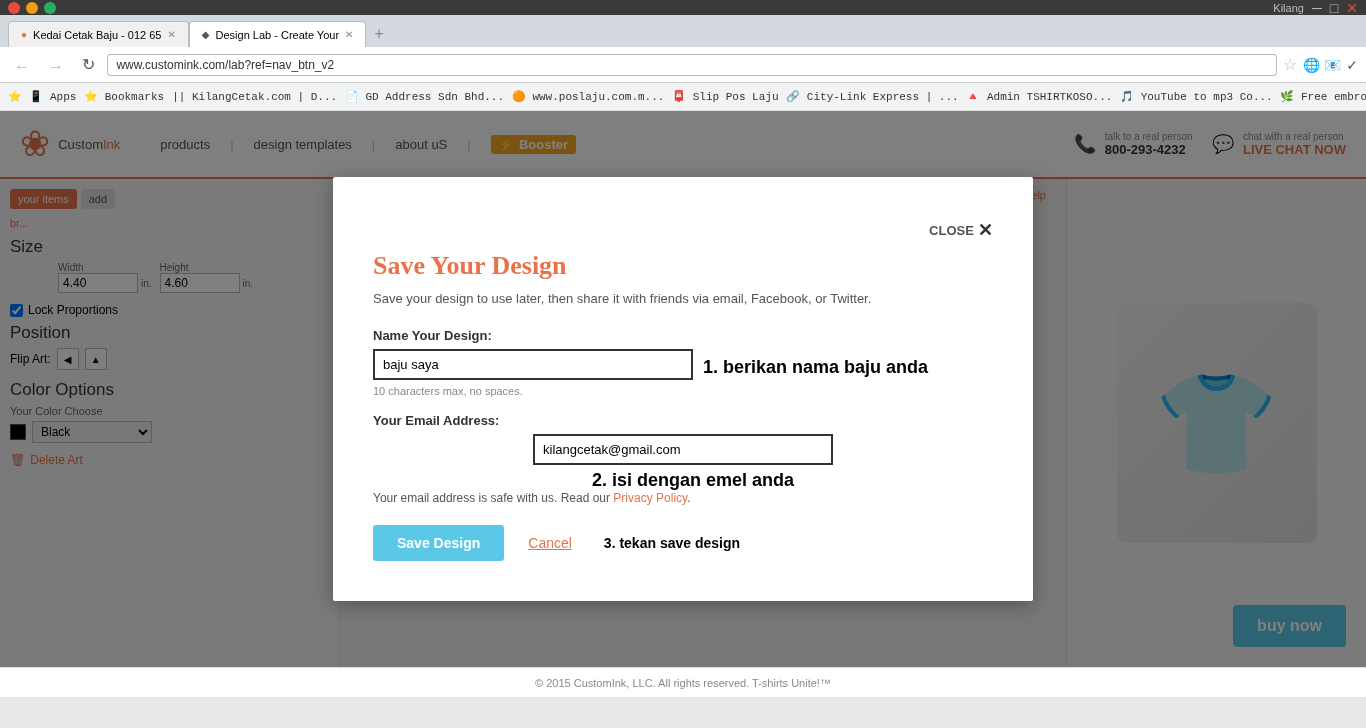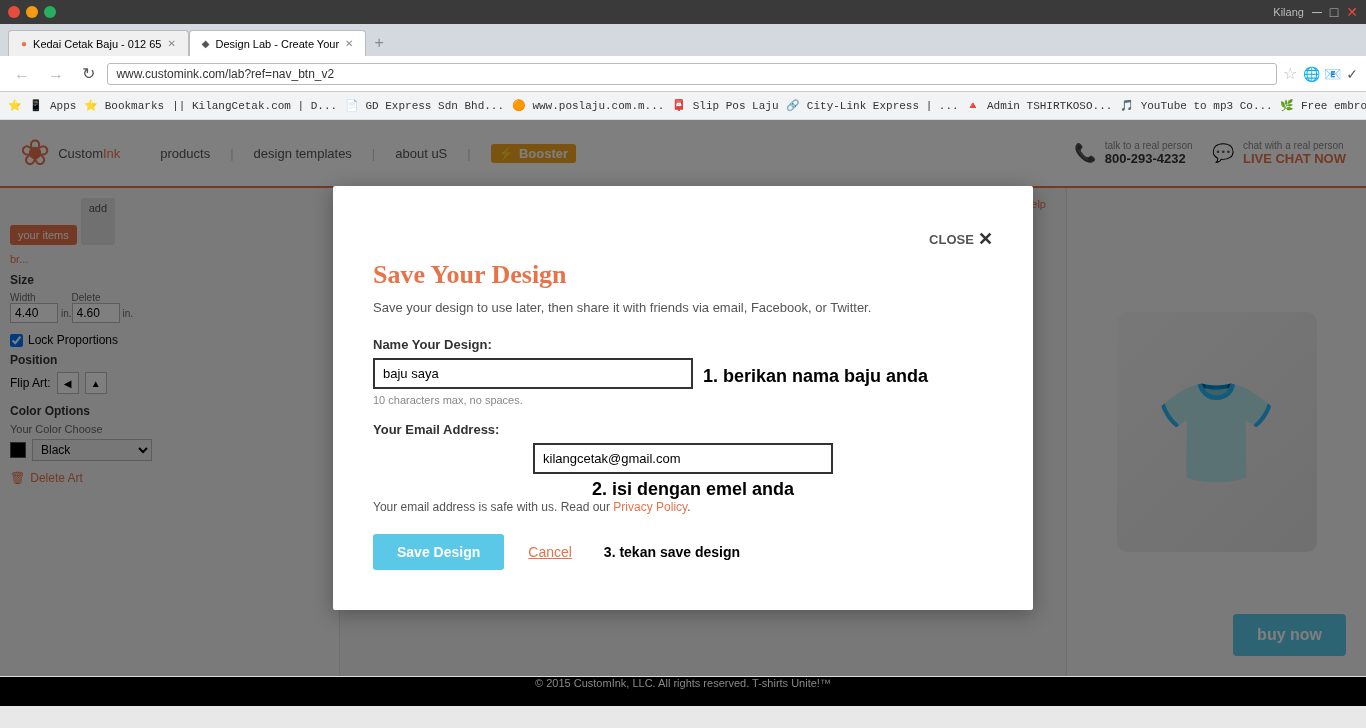--- a/index.html
+++ b/index.html
@@ -1,17 +1,17 @@
 <!DOCTYPE html>
 <html><head>
   <meta charset="utf-8">
   <style>
     * { margin: 0; padding: 0; box-sizing: border-box; }
     body { font-family: Arial, sans-serif; font-size: 13px; background: #e8e8e8; width: 1366px; height: 728px; overflow: hidden; }
-    .title-bar { background: #3a3a3a; height: 24px; display: flex; align-items: center; padding: 0 8px; gap: 8px; }
+    .title-bar { background: #3a3a3a; height: 15px; display: flex; align-items: center; padding: 0 8px; gap: 8px; }
     .tab-bar { background: #d4d9df; height: 32px; display: flex; align-items: flex-end; padding: 0 8px; }
     .tab { background: #f0f0f0; height: 26px; padding: 0 12px; display: flex; align-items: center; font-size: 11px; border-radius: 4px 4px 0 0; border: 1px solid #bbb; border-bottom: none; gap: 6px; }
     .tab.active { background: #fff; }
     .tab-close { color: #888; cursor: pointer; font-size: 10px; }
 
     .nav-bar { background: #fff; height: 36px; display: flex; align-items: center; padding: 0 8px; gap: 6px; border-bottom: 1px solid #ccc; }
     .nav-btn { font-size: 16px; color: #555; cursor: pointer; background: none; border: none; padding: 2px 6px; }
     .nav-btn.disabled { color: #bbb; }
     .url-bar { flex: 1; background: #fff; border: 1px solid #bbb; border-radius: 3px; padding: 3px 8px; font-size: 12px; color: #333; }
     .star-btn { color: #bbb; font-size: 16px; }
@@ -42,28 +42,28 @@
     .chat-icon { font-size: 18px; color: #e8734a; }
     .chat-label { font-size: 10px; color: #888; }
     .chat-live { font-size: 13px; font-weight: bold; color: #e8734a; }
 
     .booster-logo { background: #f5a623; color: white; padding: 2px 8px; border-radius: 3px; font-size: 13px; font-weight: bold; display: flex; align-items: center; gap: 4px; }
 
     
     .left-panel { position: absolute; left: 0; top: 68px; width: 340px; bottom: 0; background: #f5f5f5; border-right: 1px solid #ddd; padding: 10px; }
     .panel-nav { display: flex; gap: 4px; margin-bottom: 8px; font-size: 11px; }
     .panel-nav-item { padding: 4px 8px; background: #e0e0e0; border-radius: 3px; cursor: pointer; color: #555; }
-    .panel-nav-item.active { background: #e8734a; color: white; margin-top: 27px; }
+    .panel-nav-item.active { background: #e8734a; color: white; }
 
     .size-section { margin-bottom: 10px; }
-    .section-title { font-size: 12px; font-weight: bold; color: #333; margin-bottom: 5px; }
-    .size-inputs { display: flex; gap: 0; align-items: center; }
+    .section-title { font-size: 17px; font-weight: normal; color: #333; margin-bottom: 5px; }
+    .size-inputs { display: flex; gap: 8px; align-items: center; margin-left: 48px; }
     .size-field { display: flex; flex-direction: column; }
     .size-label { font-size: 10px; color: #666; }
-    .size-input { width: 48px; border: 1px solid #bbb; padding: 2px 4px; font-size: 12px; }
+    .size-input { width: 80px; border: 1px solid #bbb; padding: 2px 4px; font-size: 12px; }
     .size-unit { font-size: 10px; color: #666; margin-left: 3px; }
 
     .lock-proportions { display: flex; align-items: center; gap: 5px; font-size: 12px; margin: 6px 0; }
     .checkbox { width: 13px; height: 13px; }
 
     .position-section { margin-bottom: 10px; }
     .flip-row { display: flex; align-items: center; gap: 6px; font-size: 12px; margin-top: 4px; }
     .flip-btn { width: 22px; height: 22px; border: 1px solid #bbb; background: #fff; cursor: pointer; display: flex; align-items: center; justify-content: center; font-size: 10px; }
 
     .color-options { margin-bottom: 10px; }
@@ -102,21 +102,21 @@
     .email-hint { font-size: 12px; color: #555; margin-bottom: 20px; }
     .email-hint a { color: #e8734a; text-decoration: none; }
 
     .btn-save { background: #5bc8e8; color: white; border: none; padding: 10px 24px; font-size: 14px; font-weight: bold; cursor: pointer; border-radius: 3px; margin-right: 12px; }
     .btn-cancel { background: none; border: none; color: #e8734a; font-size: 14px; cursor: pointer; text-decoration: underline; }
 
     
     .annotation { position: absolute; font-size: 22px; font-weight: bold; color: #000; font-family: Arial, sans-serif; }
 
     
-    .page-footer { background: #000000; border-top: 1px solid #ddd; height: 30px; display: flex; align-items: flex-start; justify-content: center; font-size: 11px; color: #888; }
+    .page-footer { background: #ffffff; border-top: 1px solid #ddd; height: 30px; display: flex; align-items: center; justify-content: center; font-size: 11px; color: #888; }
   </style>
 </head>
 <body>
 
 <div>
   <div class="title-bar">
     <div style="display:flex;align-items:center;gap:6px;">
       <span style="background:#e74c3c;width:12px;height:12px;border-radius:50%;display:inline-block;"></span>
       <span style="background:#f39c12;width:12px;height:12px;border-radius:50%;display:inline-block;"></span>
       <span style="background:#27ae60;width:12px;height:12px;border-radius:50%;display:inline-block;"></span>
@@ -149,21 +149,21 @@
       <span>🌐</span>
       <span>📧</span>
       <span>✓</span>
     </span>
   </div>
   <div class="bookmarks-bar">
     <span style="font-size:11px;color:#666;">⭐</span>
     <span class="bookmark-item">📱 Apps</span>
     <span class="bookmark-item">⭐ Bookmarks</span>
     <span class="bookmark-item">|| KilangCetak.com | D...</span>
-    <span class="bookmark-item">📄 GD Express Sdn Bhd...</span>
+    <span class="bookmark-item">📄 GD Address Sdn Bhd...</span>
     <span class="bookmark-item">🟠 www.poslaju.com.m...</span>
     <span class="bookmark-item">📮 Slip Pos Laju</span>
     <span class="bookmark-item">🔗 City-Link Express | ...</span>
     <span class="bookmark-item">🔺 Admin TSHIRTKOSO...</span>
     <span class="bookmark-item">🎵 YouTube to mp3 Co...</span>
     <span class="bookmark-item">🌿 Free embroidery log...</span>
   </div>
 </div>
 
 <div class="page-bg">
@@ -213,21 +213,21 @@
       <div class="section-title">Size</div>
       <div class="size-inputs">
         <div class="size-field">
           <span class="size-label">Width</span>
           <div style="display:flex;align-items:center;">
             <input class="size-input" value="4.40" style="">
             <span class="size-unit">in.</span>
           </div>
         </div>
         <div class="size-field">
-          <span class="size-label">Delete</span>
+          <span class="size-label">Height</span>
           <div style="display:flex;align-items:center;">
             <input class="size-input" value="4.60" style="">
             <span class="size-unit">in.</span>
           </div>
         </div>
       </div>
     </div>
 
     <div class="lock-proportions">
       <input type="checkbox" checked="" class="checkbox" style="">

